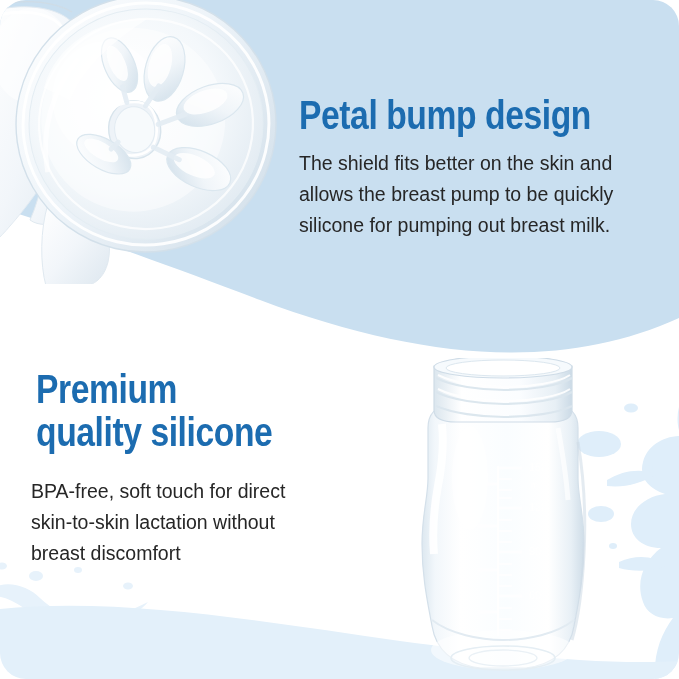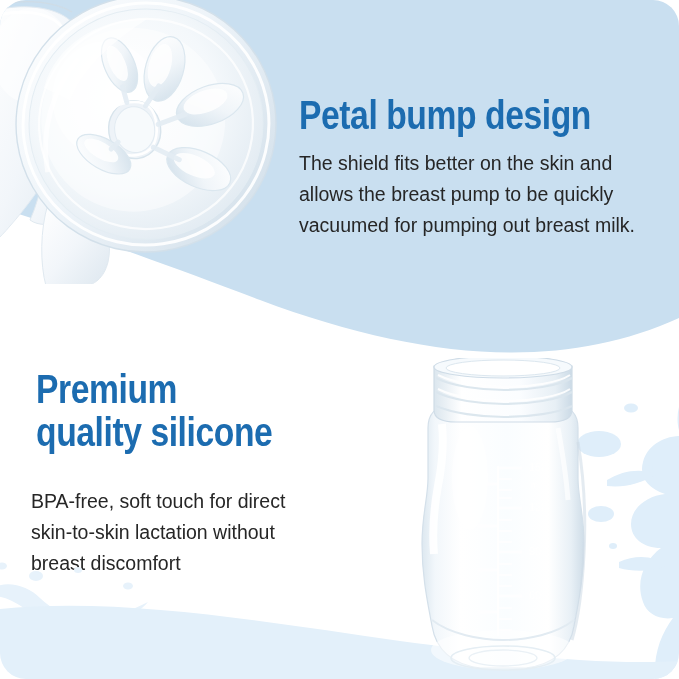--- a/index.html
+++ b/index.html
@@ -80,21 +80,21 @@
     font-family: "Liberation Sans", sans-serif;
     white-space: pre-line;
   }
   .body-top {
     left: 299px;
     top: 148px;
     width: 380px;
   }
   .body-bottom {
     left: 31px;
-    top: 486px;
+    top: 476px;
     width: 330px;
   }
 
   
   .pump-art {
     position: absolute;
     left: -14px;
     top: -6px;
     width: 300px;
     height: 290px;
@@ -201,21 +201,21 @@
       </g>
 
       <path d="M-96,-50 C-78,-92 -30,-112 16,-104 C-18,-88 -54,-66 -72,-34 Z" fill="#ffffff" opacity="0.6"></path>
       <path d="M-104,34 C-106,-6 -88,-48 -58,-74" fill="none" stroke="#ffffff" stroke-width="5" opacity="0.7"></path>
     </g>
   </svg>
 
   <div class="headline headline-top">Petal bump design</div>
   <div class="body-copy body-top">The shield fits better on the skin and
 allows the breast pump to be quickly
-vacuumed for pumping out breast milk.</div>
+silicone for pumping out breast milk.</div>
 
   <div class="headline headline-bottom">Premium
 quality silicone</div>
   <div class="body-copy body-bottom">BPA-free, soft touch for direct
 skin-to-skin lactation without
 breast discomfort</div>
 
   <svg class="splash splash-right" viewBox="0 0 150 290" xmlns="http://www.w3.org/2000/svg">
     <g fill="#dfeefa">
       <path d="M150,0 L150,290 L120,290 C118,262 126,242 138,226 C124,228 112,222 108,210

